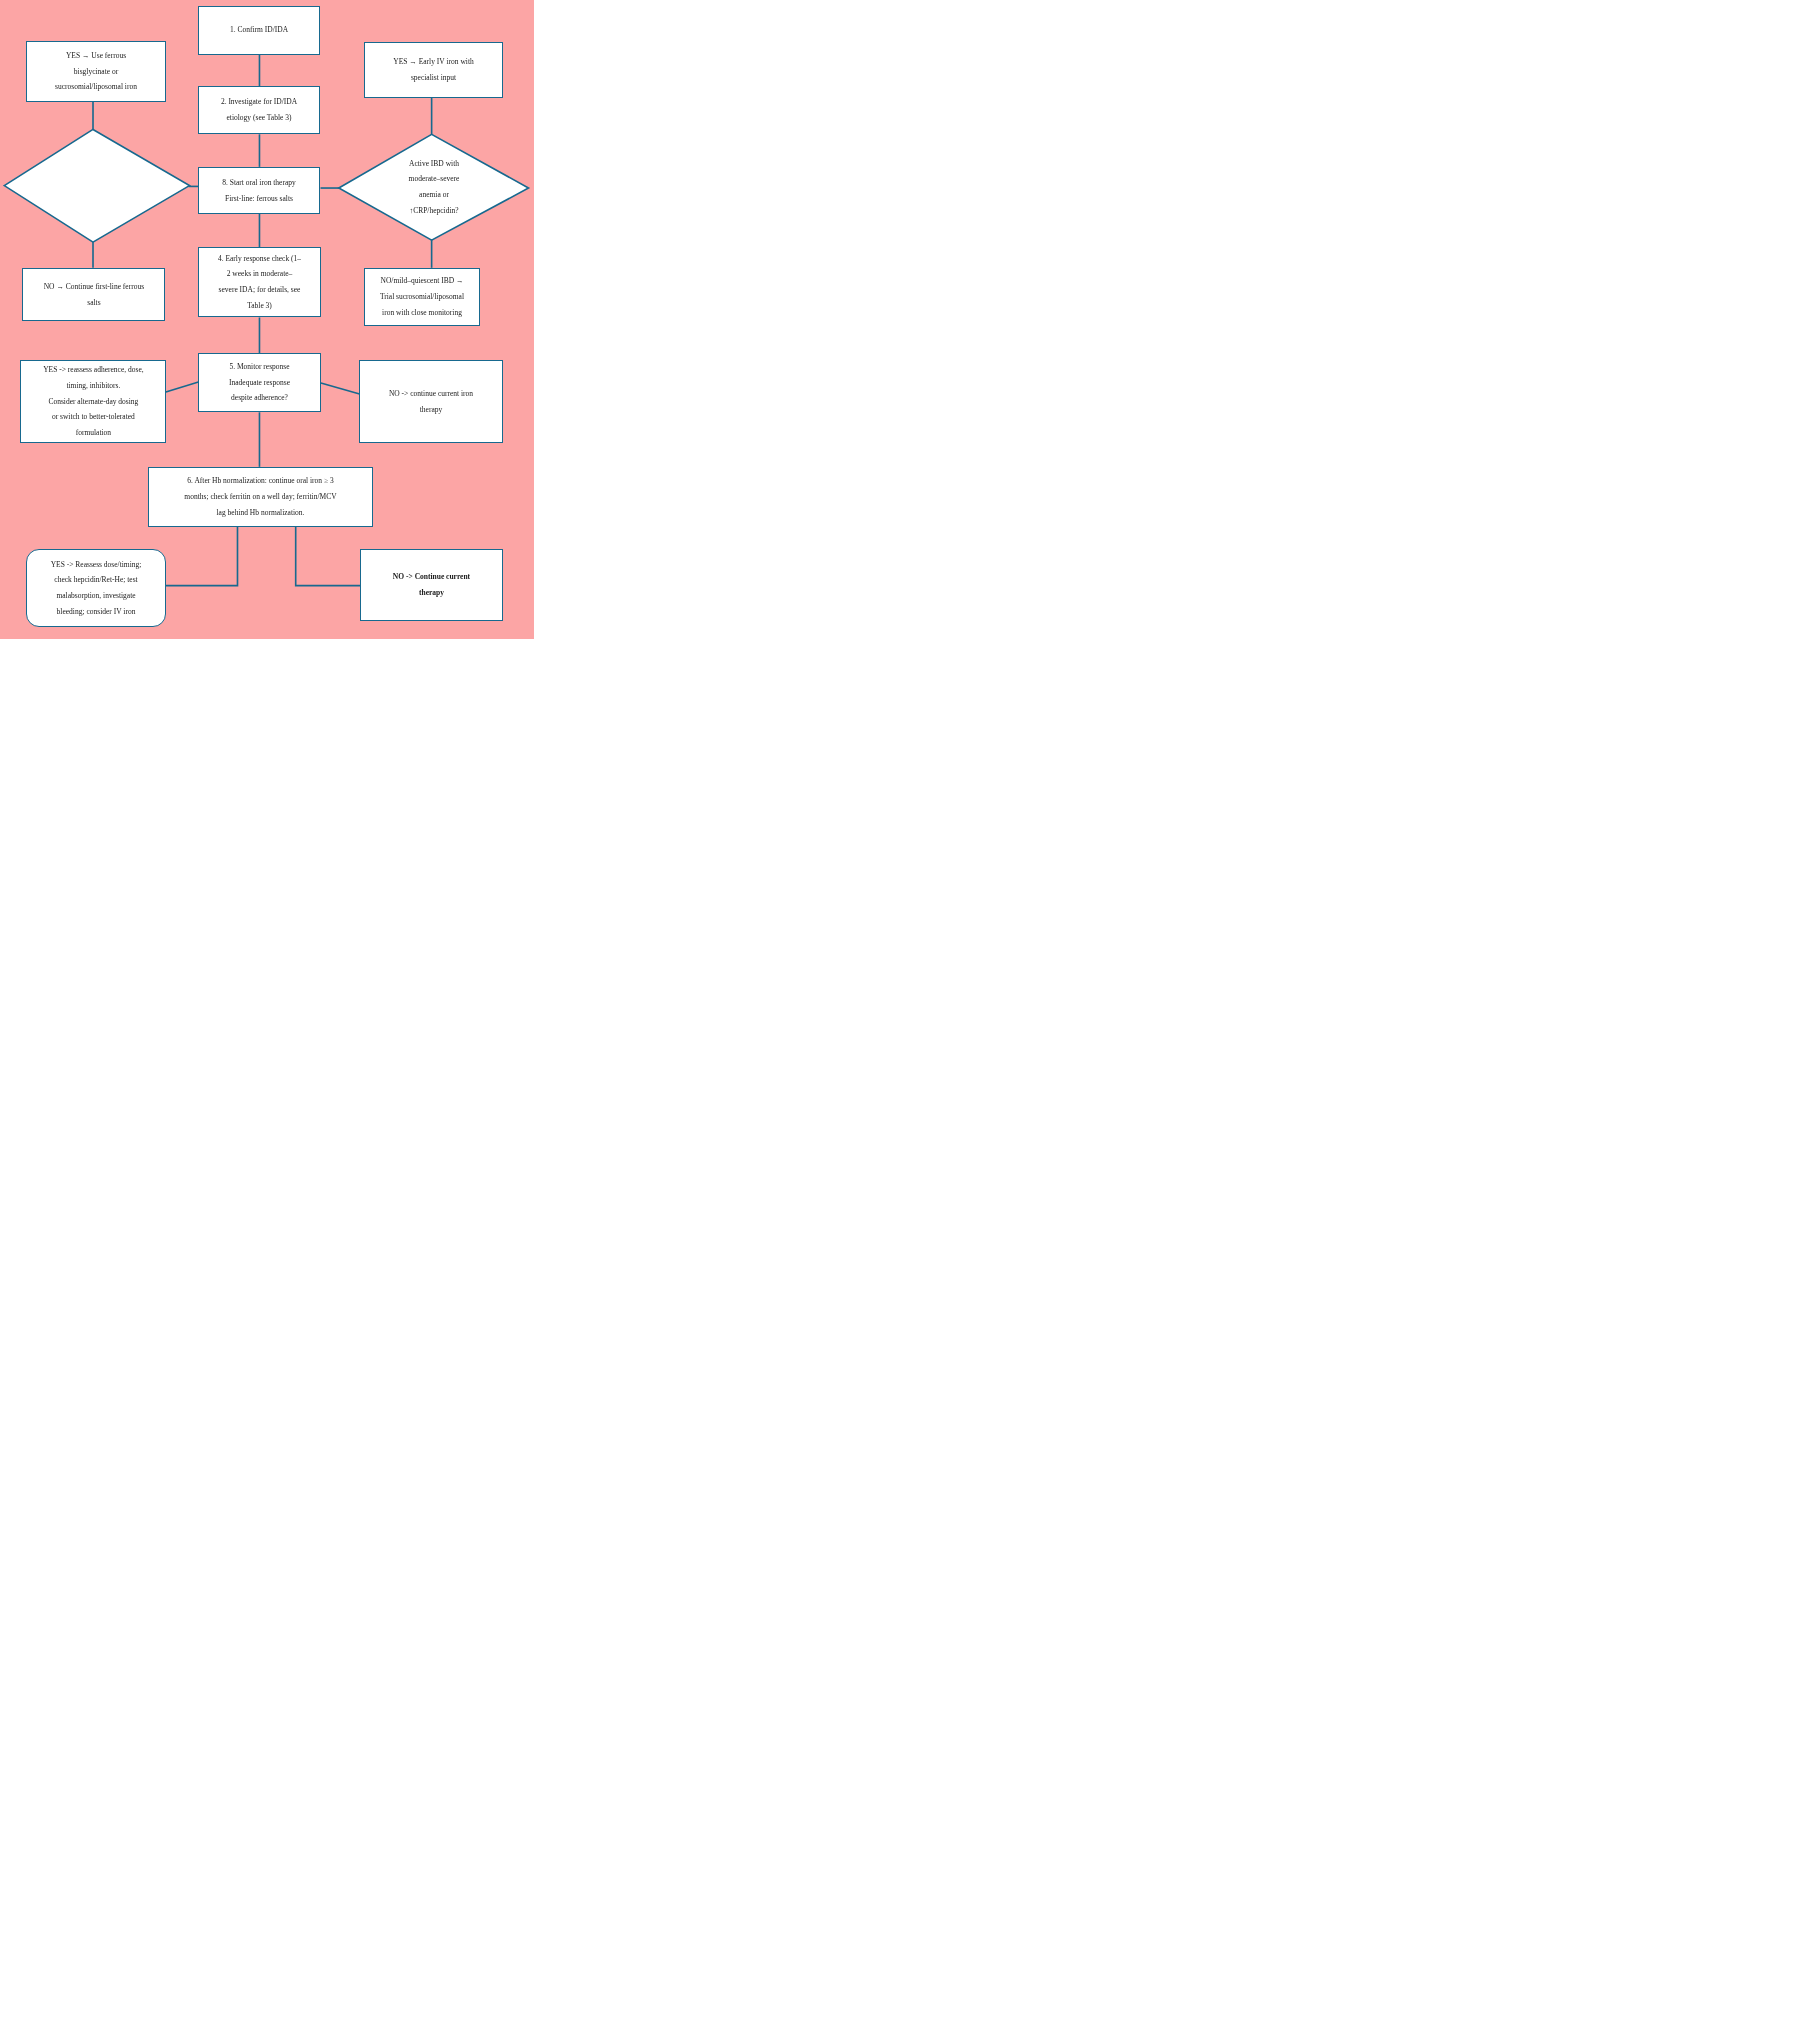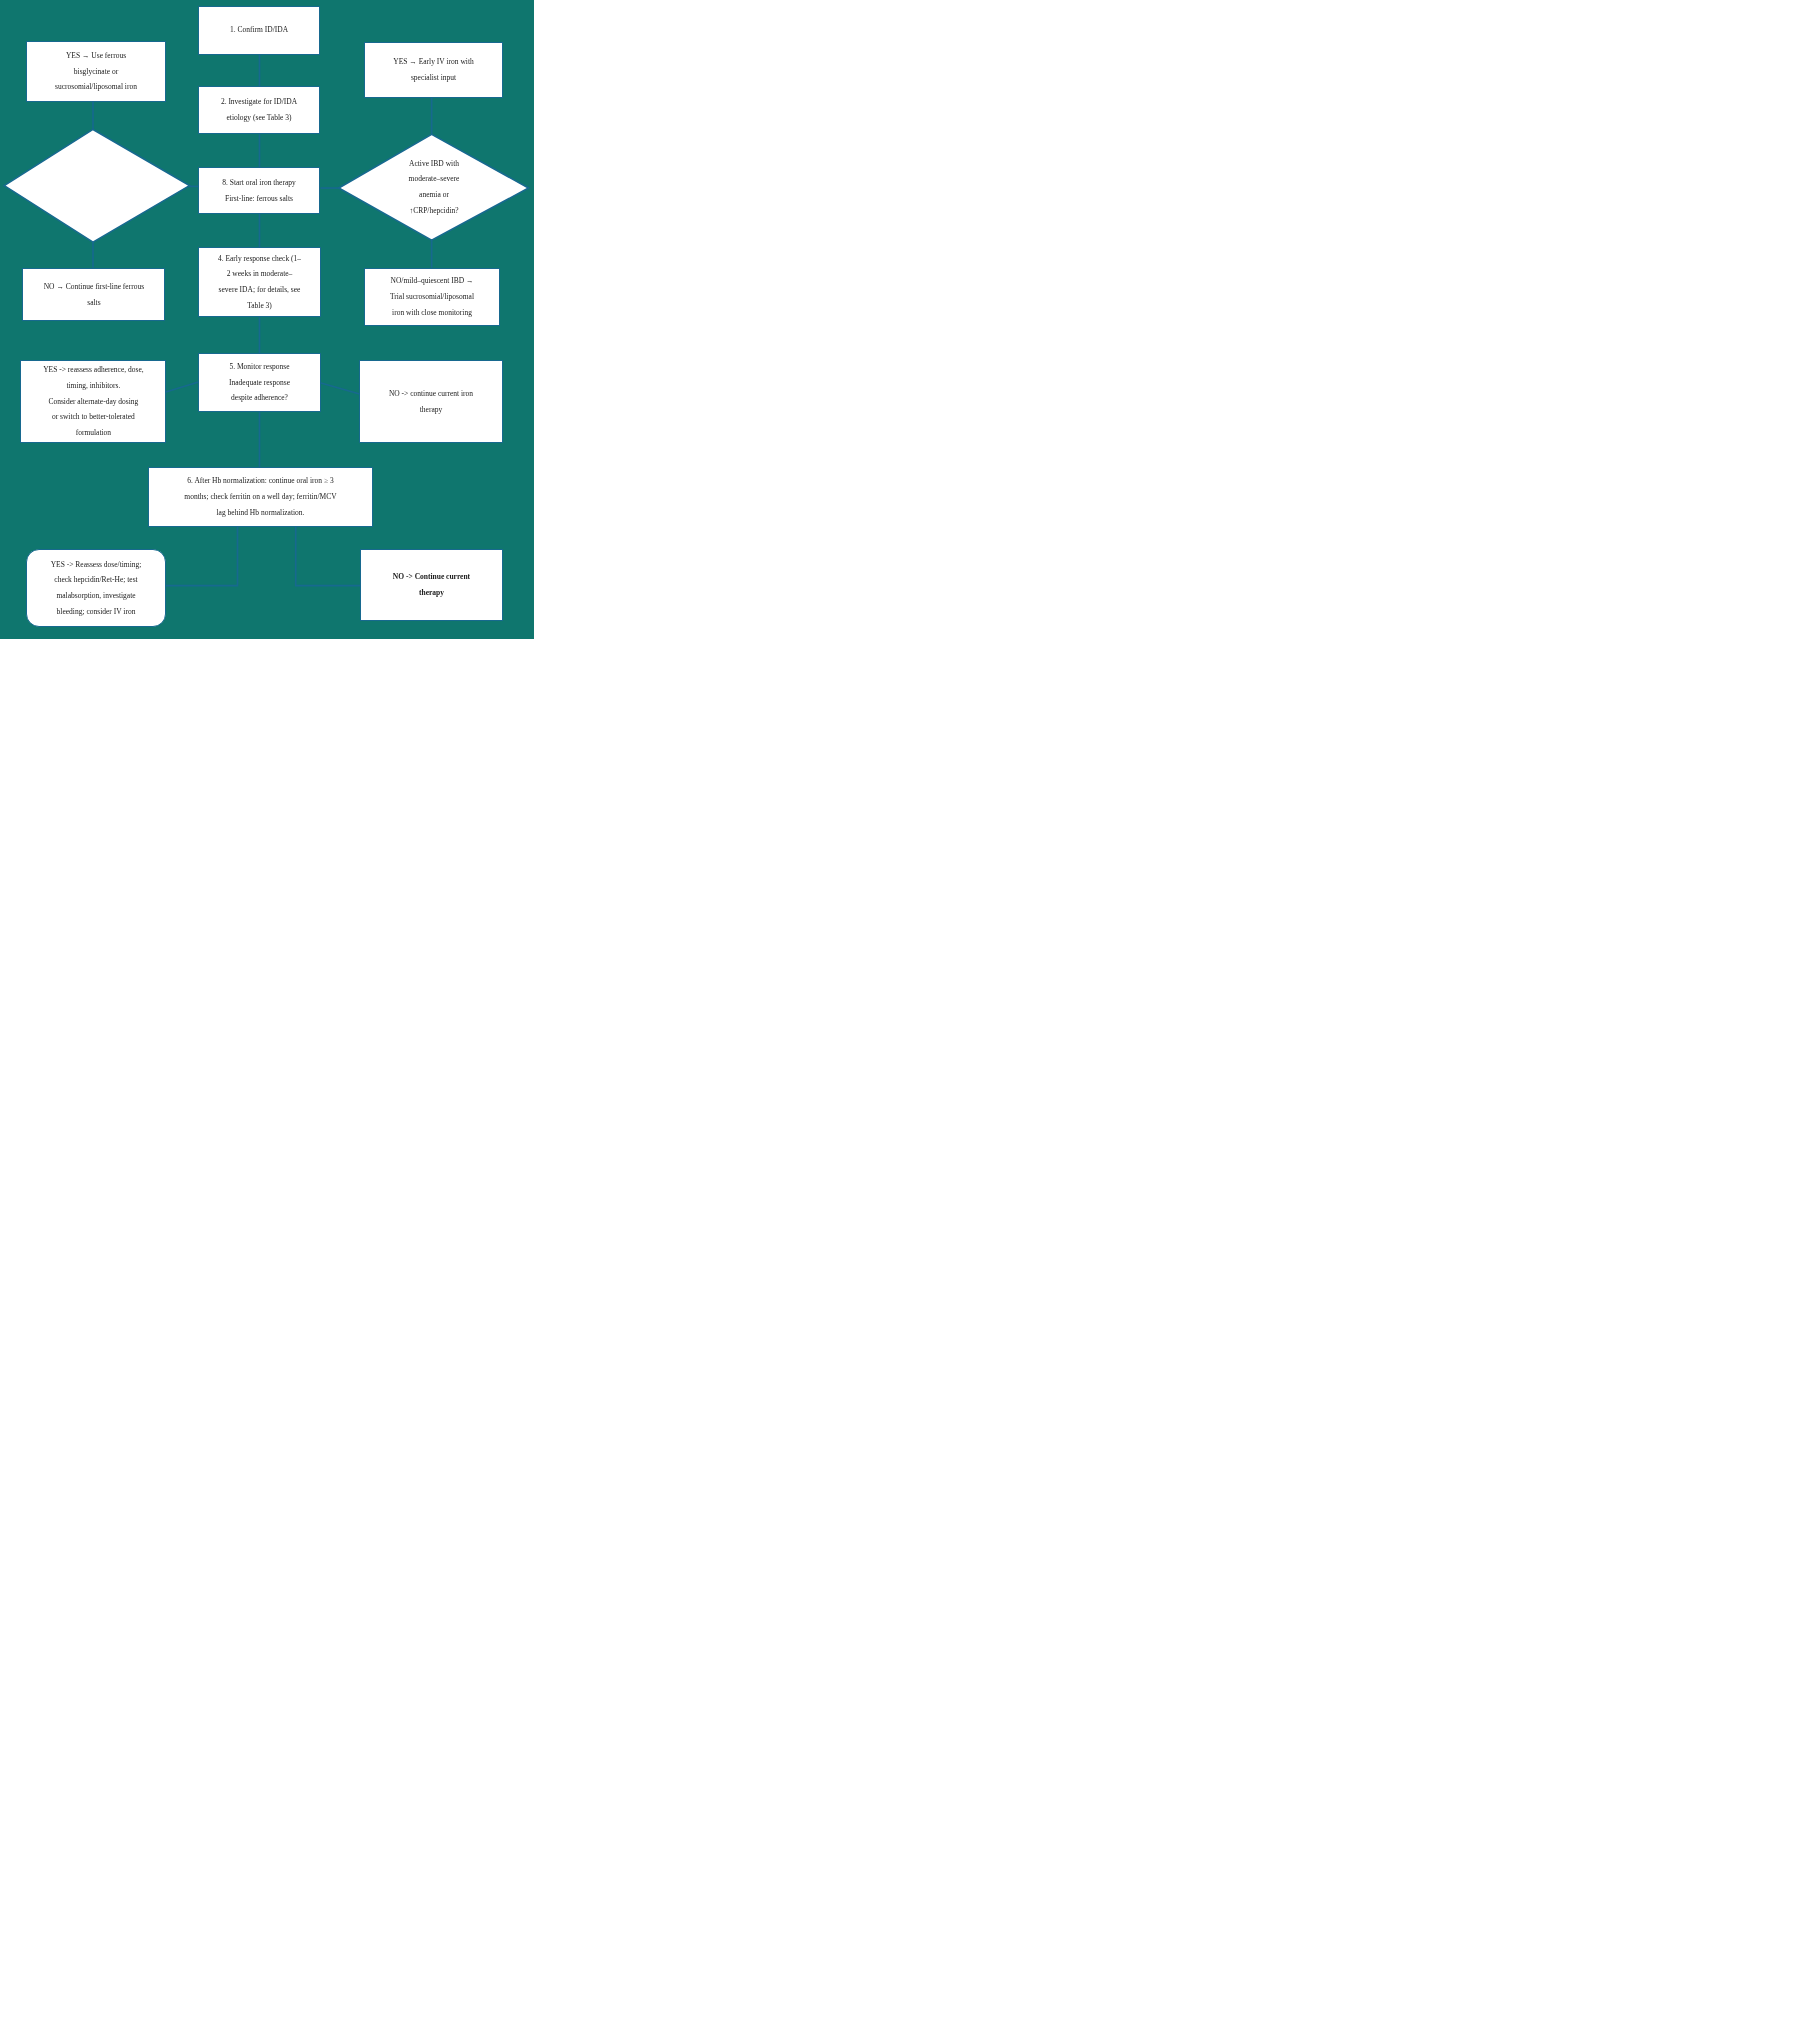--- a/index.html
+++ b/index.html
@@ -4,21 +4,21 @@
 <style>
   html, body {
     margin: 0;
     padding: 0;
     background: #ffffff;
   }
   .canvas {
     position: relative;
     width: 534px;
     height: 639px;
-    background: #0f766e;
+    background: #fca5a5;
     font-family: "Liberation Serif", "DejaVu Serif", serif;
     color: #1a1a1a;
   }
   .connector-layer {
     position: absolute;
     left: 0;
     top: 0;
     width: 534px;
     height: 639px;
     z-index: 0;
@@ -51,21 +51,21 @@
     background: transparent;
   }
   
   .n-box1   { left: 198px; top: 5.7px;   width: 122px; height: 49px; }
   .n-yes-tl { left: 26px;  top: 41px;  width: 140px; height: 61px; }
   .n-yes-tr { left: 364px; top: 42px;  width: 139px; height: 56px; }
   .n-box2   { left: 198px; top: 86px;  width: 122px; height: 48px; }
   .n-box3   { left: 198px; top: 167px;  width: 122px; height: 47px; }
   .n-box4   { left: 198px; top: 247px;  width: 123px; height: 70px; }
   .n-no-l4  { left: 22.4px;  top: 268px;  width: 143px; height: 53px; }
-  .n-no-r4  { left: 364px; top: 268px;  width: 136px; height: 58px; }
+  .n-no-r4  { left: 364px; top: 268px;  width: 116px; height: 58px; }
   .n-box5   { left: 198px; top: 353px;  width: 123px; height: 59px; }
   .n-yes-l5 { left: 20.4px;  top: 360px;  width: 146px; height: 83px; }
   .n-no-r5  { left: 359px; top: 360px;  width: 144px; height: 83px; }
   .n-box6   { left: 148px; top: 467px; width: 225px; height: 60px; }
   .n-yes-bl { left: 26px;  top: 549px; width: 140px; height: 78px; border-radius: 13px; }
   .n-no-br  { left: 360px; top: 549px; width: 143px; height: 72px; font-weight: bold; }
   .t-dia-l  { left: 4.1px;  top: 129px;  width: 185px; height: 113px; }
   .t-dia-r  { left: 339px; top: 134px;  width: 190px; height: 106px; }
 </style>
 </head>

